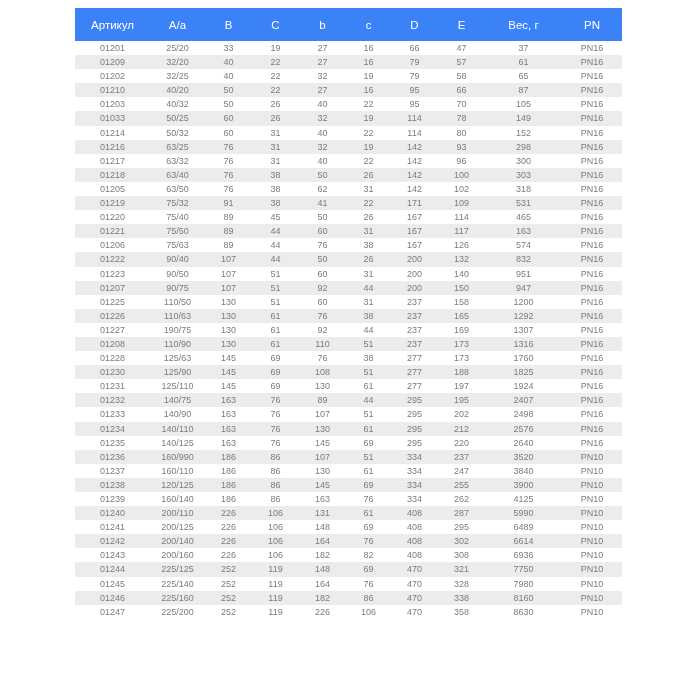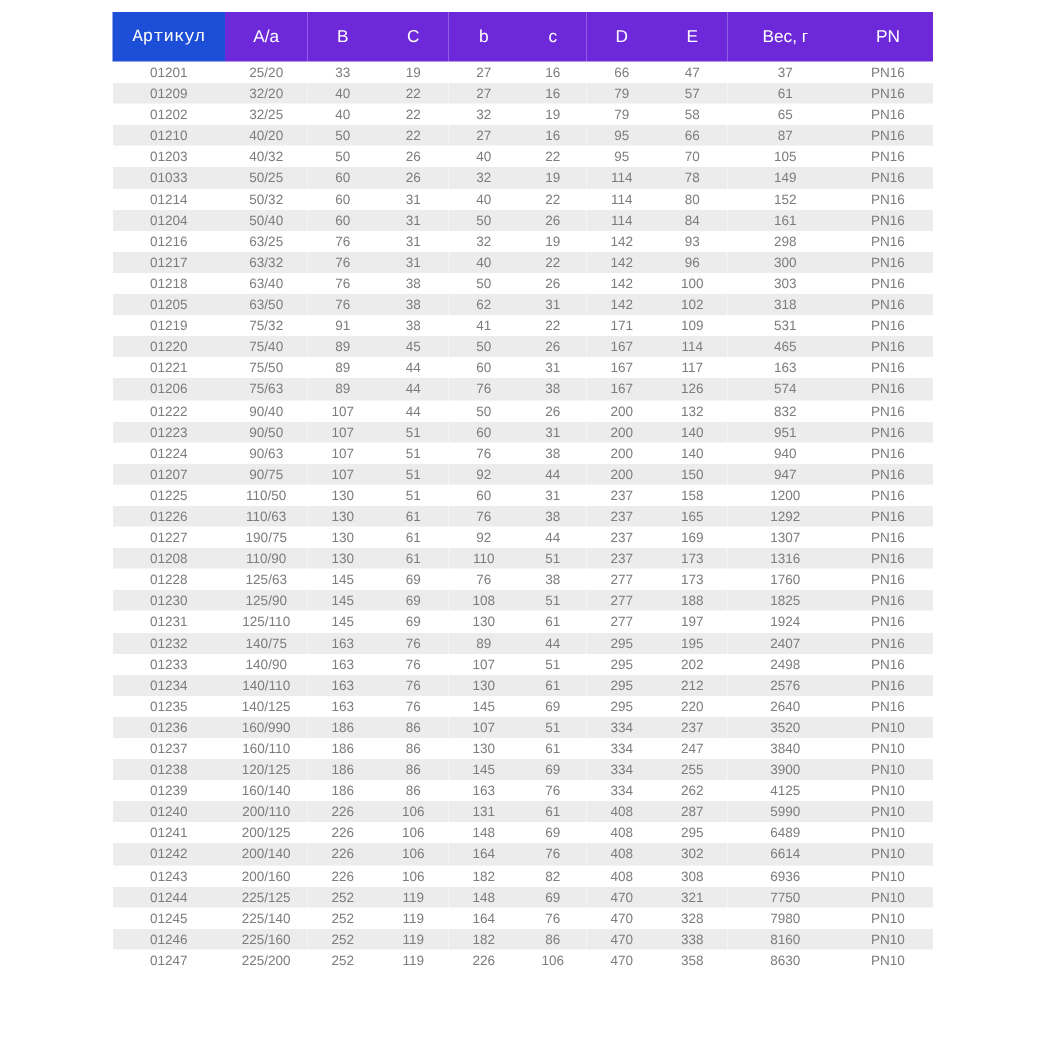--- a/index.html
+++ b/index.html
@@ -20,28 +20,27 @@
   table.spec-table {
     border-collapse: collapse;
     table-layout: fixed;
     width: 100%;
   }
   table.spec-table thead th {
     height: 33px;
     font-weight: normal;
     font-size: 11.5px;
     color: #ffffff;
-    background: #6d28d9;
+    background: #3b82f6;
     text-align: center;
     vertical-align: middle;
     padding: 0;
   }
   table.spec-table thead th.first-col {
-    background: #1d4ed8;
-    font-family: Liberation Mono, monospace;
+    background: #3b82f6;
   }
   table.spec-table tbody td {
     height: 14.1px;
     line-height: 14.1px;
     font-size: 9px;
     color: #7c7c7c;
     text-align: center;
     vertical-align: middle;
     padding: 0;
     white-space: nowrap;
@@ -164,32 +163,20 @@
           <td>60</td>
           <td>31</td>
           <td>40</td>
           <td>22</td>
           <td>114</td>
           <td>80</td>
           <td>152</td>
           <td>PN16</td>
         </tr>
         <tr>
-          <td>01204</td>
-          <td>50/40</td>
-          <td>60</td>
-          <td>31</td>
-          <td>50</td>
-          <td>26</td>
-          <td>114</td>
-          <td>84</td>
-          <td>161</td>
-          <td>PN16</td>
-        </tr>
-        <tr>
           <td>01216</td>
           <td>63/25</td>
           <td>76</td>
           <td>31</td>
           <td>32</td>
           <td>19</td>
           <td>142</td>
           <td>93</td>
           <td>298</td>
           <td>PN16</td>
@@ -296,32 +283,20 @@
           <td>107</td>
           <td>51</td>
           <td>60</td>
           <td>31</td>
           <td>200</td>
           <td>140</td>
           <td>951</td>
           <td>PN16</td>
         </tr>
         <tr>
-          <td>01224</td>
-          <td>90/63</td>
-          <td>107</td>
-          <td>51</td>
-          <td>76</td>
-          <td>38</td>
-          <td>200</td>
-          <td>140</td>
-          <td>940</td>
-          <td>PN16</td>
-        </tr>
-        <tr>
           <td>01207</td>
           <td>90/75</td>
           <td>107</td>
           <td>51</td>
           <td>92</td>
           <td>44</td>
           <td>200</td>
           <td>150</td>
           <td>947</td>
           <td>PN16</td>

